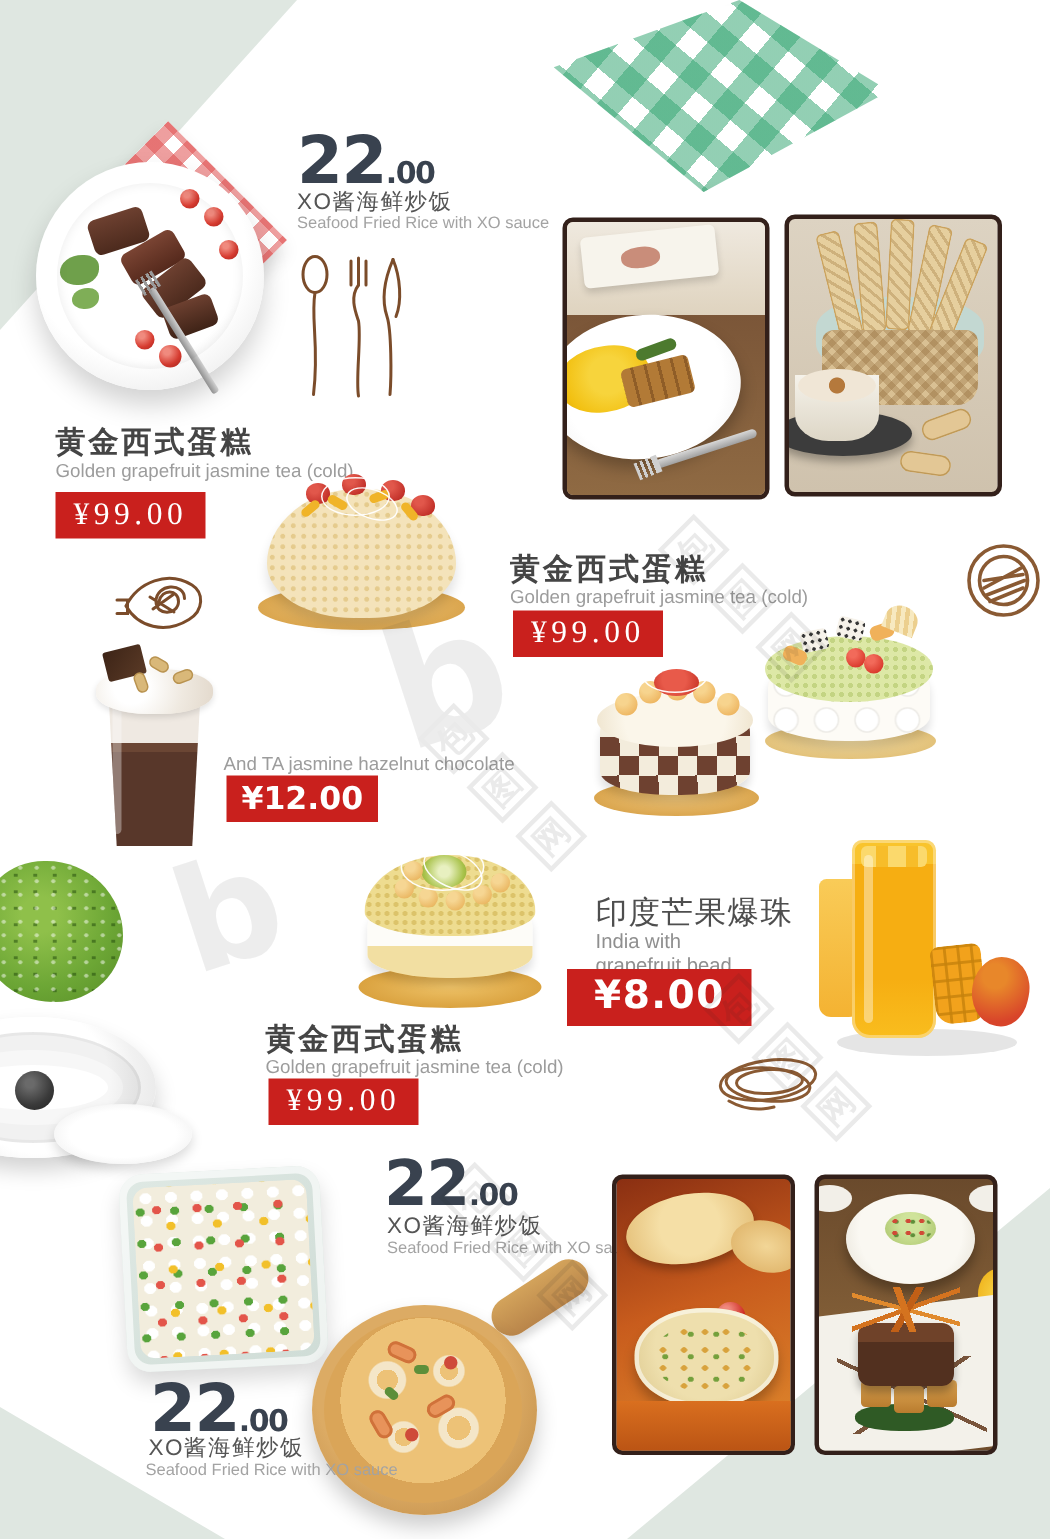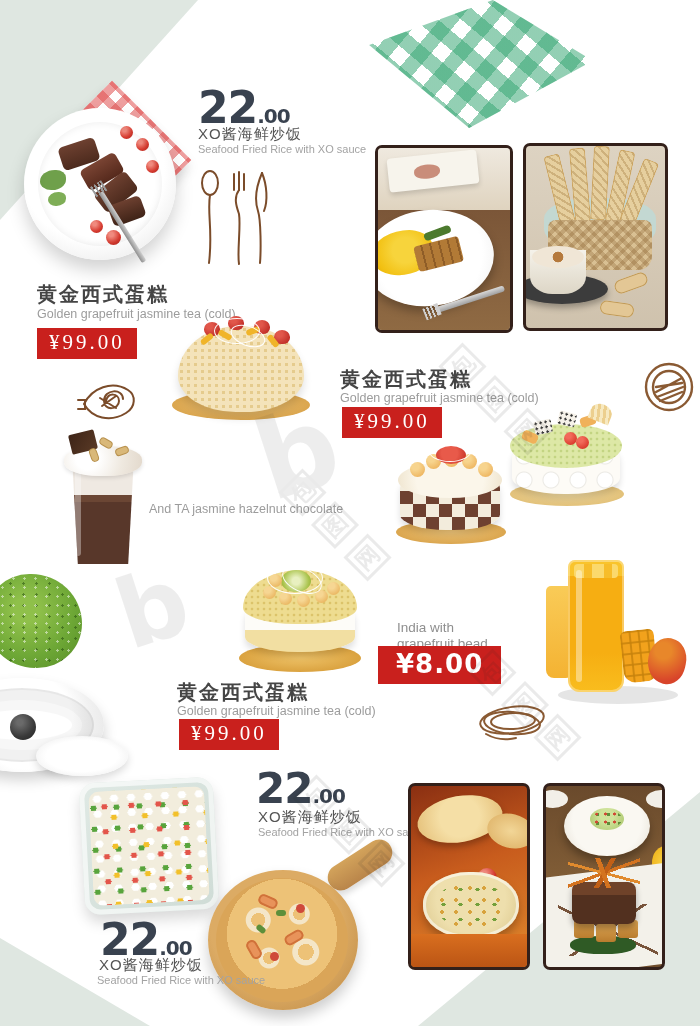--- a/index.html
+++ b/index.html
@@ -463,36 +463,38 @@
   <div class="choc">
     <div class="choc-glass"></div>
     <div class="choc-cream"></div>
     <div class="choc-shard"></div>
     <span class="choc-almond ca1"></span>
     <span class="choc-almond ca2"></span>
     <span class="choc-almond ca3"></span>
   </div>
 
   <div class="cake-en" style="left:149px;top:502px;">And TA jasmine hazelnut chocolate</div>
+  <div class="tag tag-sans" style="left:151px;top:517px;">¥12.00</div>
 
   <div class="cake cake-yellow">
     <div class="board cy-board"></div>
     <div class="cy-base"></div>
     <div class="cy-dome"></div>
     <div class="cy-kiwi"></div>
     <span class="cy-ball cy-b1"></span>
     <span class="cy-ball cy-b2"></span>
     <span class="cy-ball cy-b3"></span>
     <span class="cy-ball cy-b4"></span>
     <span class="cy-ball cy-b5"></span>
     <span class="cy-ball cy-b6"></span>
     <span class="swirl cy-sw1"></span>
     <span class="swirl cy-sw2"></span>
   </div>
 
+  <div class="mango-cn" style="left:397px;top:594px;">印度芒果爆珠</div>
   <div class="mango-en" style="left:397px;top:620px;">India with</div>
   <div class="mango-en" style="left:397px;top:636px;">grapefruit bead</div>
   <div class="tag tag-big" style="left:378px;top:646px;">¥8.00</div>
 
   <div class="juice">
     <div class="ju-shadow"></div>
     <div class="ju-back"></div>
     <div class="ju-main"></div>
     <div class="ju-cube"></div>
     <div class="ju-mango"></div>

